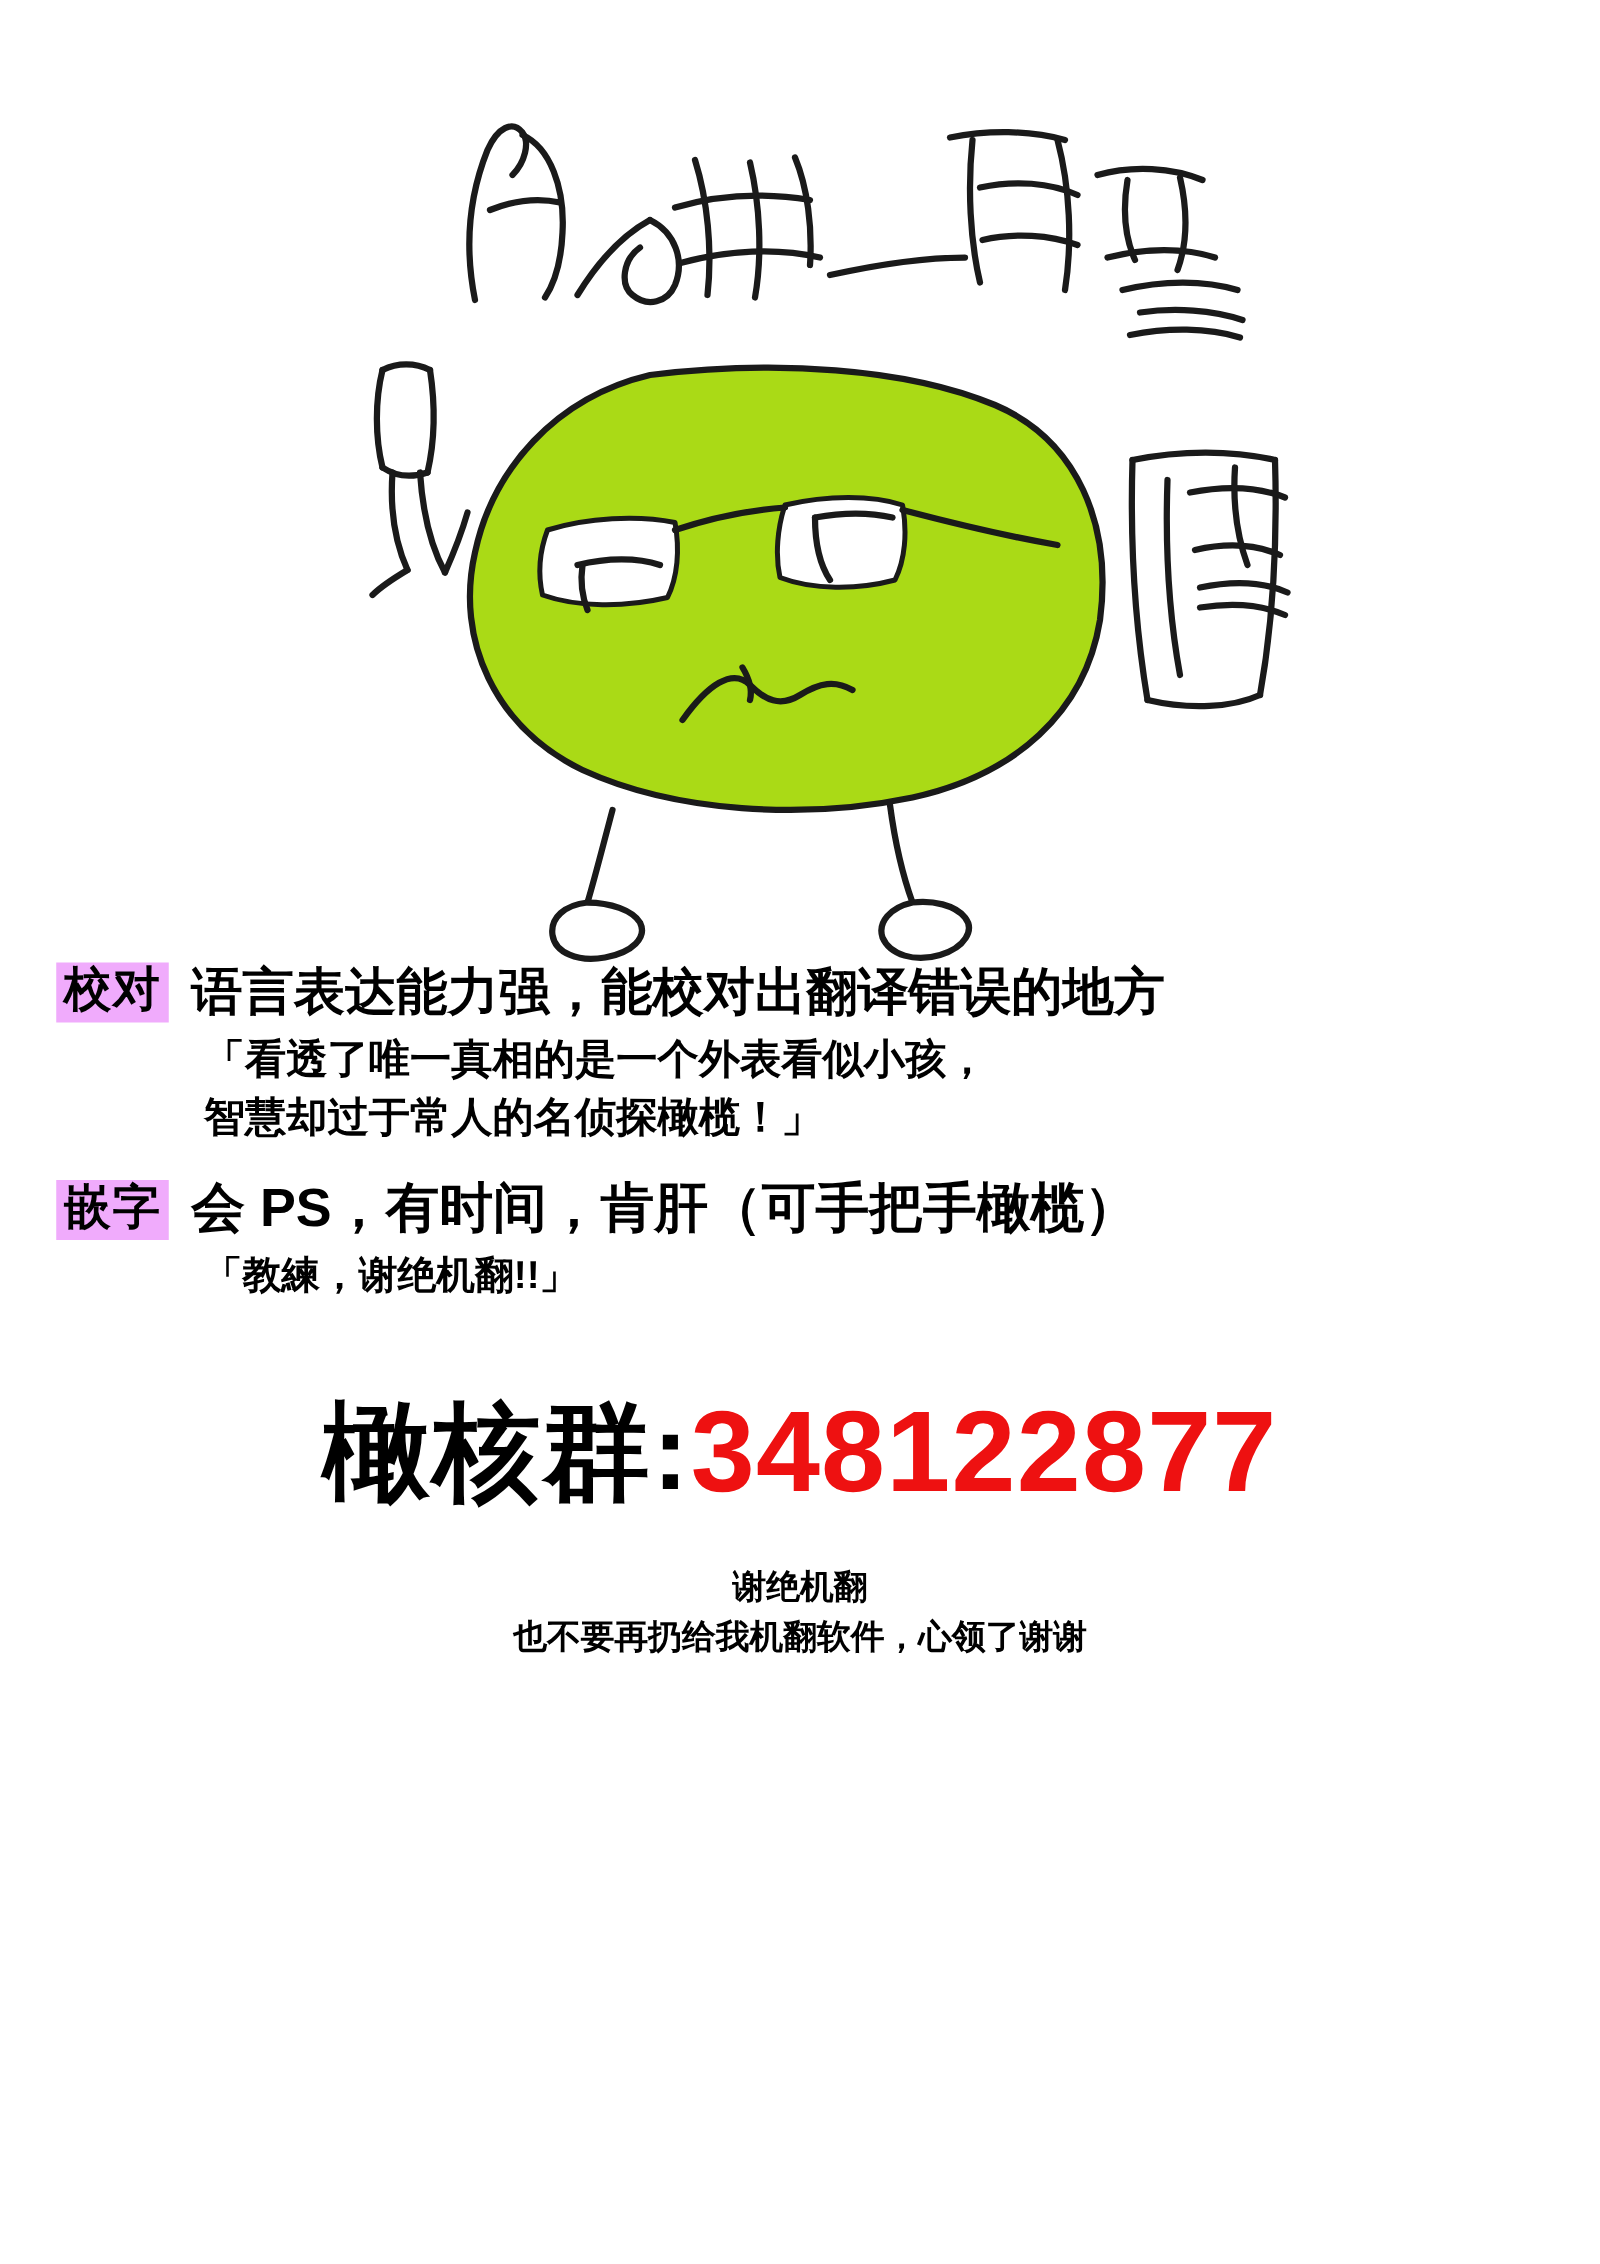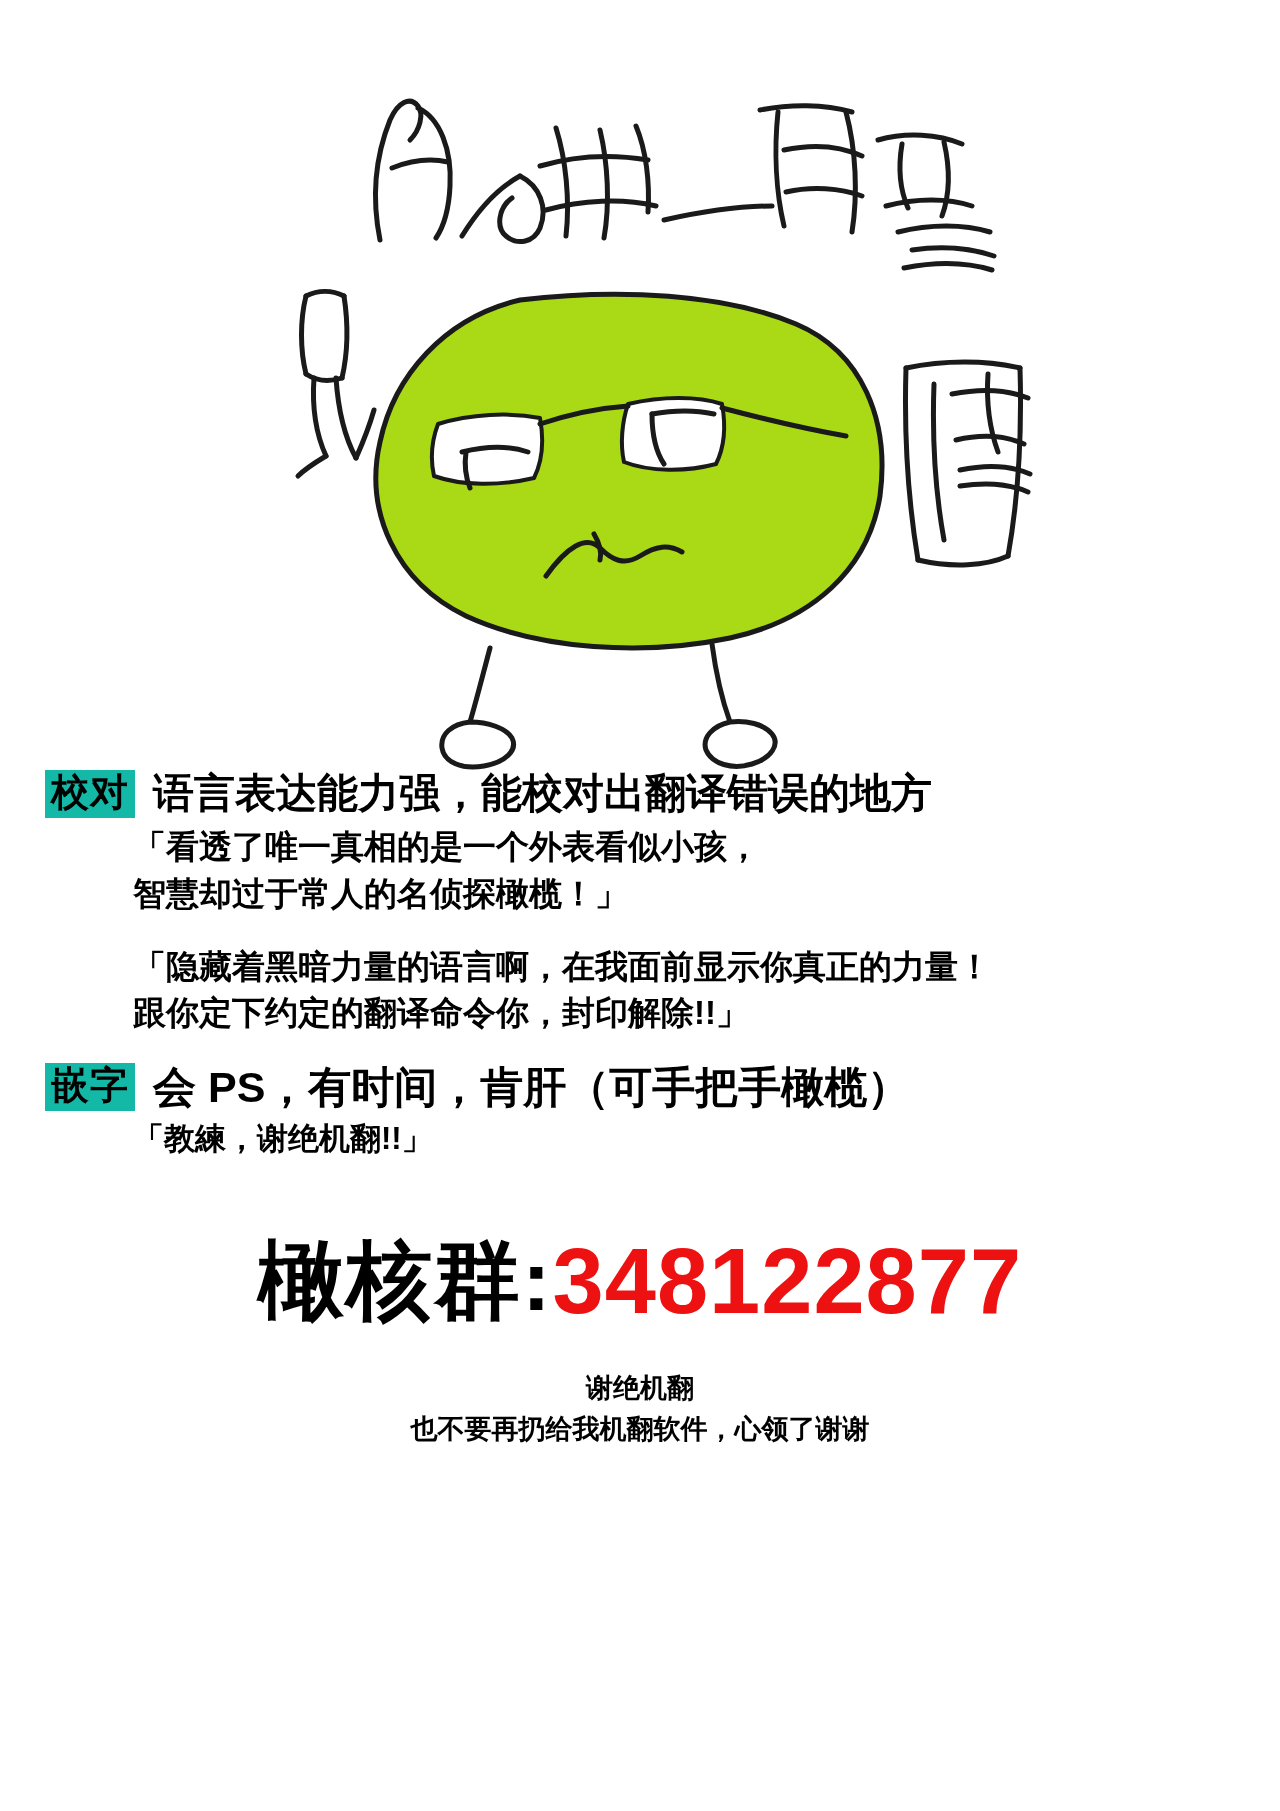--- a/index.html
+++ b/index.html
@@ -44,41 +44,41 @@
   }
 
   .sec-head {
     display: flex;
     align-items: center;
     gap: 18px;
     margin-bottom: 6px;
   }
 
   .tag {
-    background: #14b8a6;
+    background: #f0abfc;
     font-weight: bold;
     font-size: 38px;
     line-height: 1.05;
     padding: 3px 6px 5px 6px;
     letter-spacing: 1px;
     white-space: nowrap;
   }
 
   .head-text {
     font-weight: bold;
     font-size: 41px;
     line-height: 1.1;
     white-space: nowrap;
   }
 
   .quote {
     font-weight: bold;
     font-size: 33px;
     line-height: 1.42;
-    margin-left: 88px;
+    margin-left: 118px;
     margin-top: 6px;
   }
   .quote div { white-space: nowrap; }
 
   
   .section.third .head-text { font-size: 43px; }
   .section.third .quote { font-size: 31px; margin-top: 2px; }
 
   
   .group-line {
@@ -196,24 +196,20 @@
         <span class="tag">校对</span>
         <span class="head-text">语言表达能力强，能校对出翻译错误的地方</span>
       </div>
       <div class="quote">
         <div>「看透了唯一真相的是一个外表看似小孩，</div>
         <div>智慧却过于常人的名侦探橄榄！」</div>
       </div>
     </div>
 
     <div class="section">
-      <div class="quote">
-        <div>「隐藏着黑暗力量的语言啊，在我面前显示你真正的力量！</div>
-        <div>跟你定下约定的翻译命令你，封印解除!!」</div>
-      </div>
     </div>
 
     <div class="section third">
       <div class="sec-head">
         <span class="tag">嵌字</span>
         <span class="head-text">会 PS，有时间，肯肝（可手把手橄榄）</span>
       </div>
       <div class="quote">
         <div>「教練，谢绝机翻!!」</div>
       </div>

